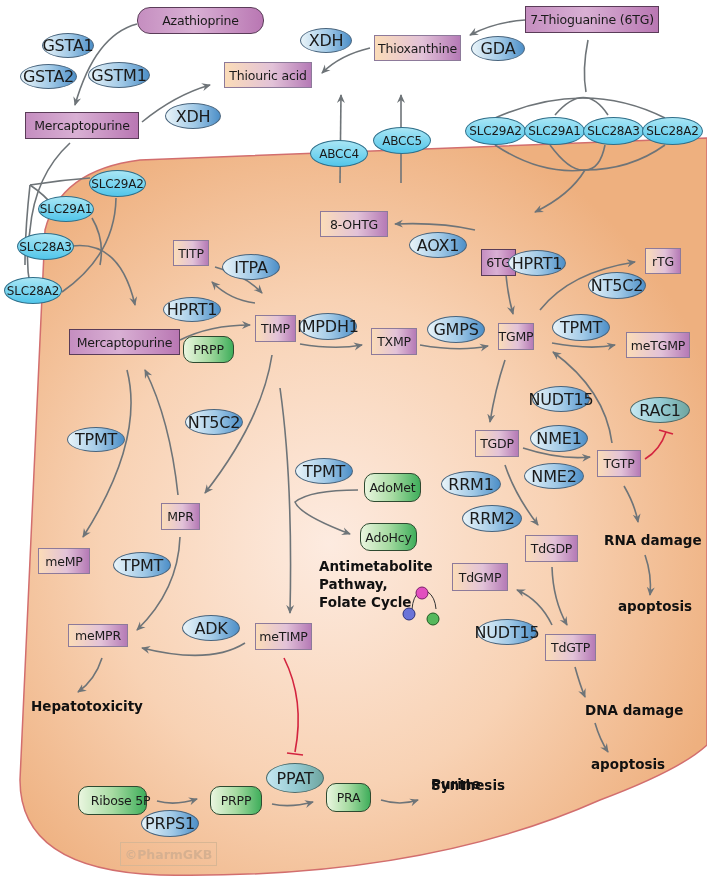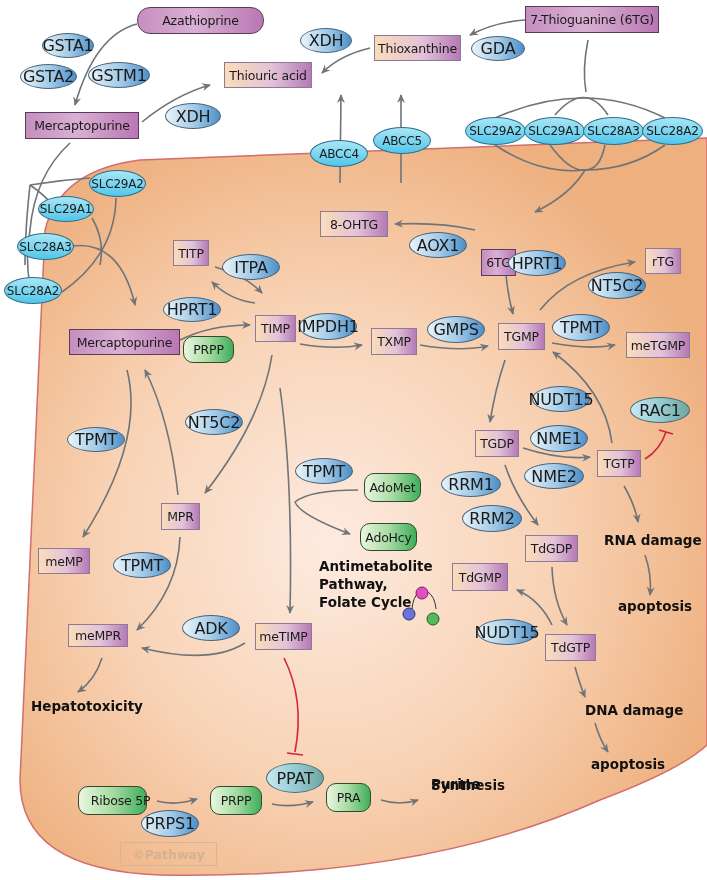--- a/index.html
+++ b/index.html
@@ -138,21 +138,21 @@
 <div class="node drug" style="left:525px;top:6px;width:134px;height:27px;">7-Thioguanine (6TG)</div>
 <div class="node drug" style="left:69px;top:329px;width:111px;height:26px;">Mercaptopurine</div>
 <div class="node drug" style="left:481px;top:217px;width:35px;height:27px;margin-top:32px;">6TG</div>
 
 <div class="node metab" style="left:224px;top:62px;width:88px;height:26px;">Thiouric acid</div>
 <div class="node metab" style="left:374px;top:35px;width:87px;height:26px;">Thioxanthine</div>
 <div class="node metab" style="left:320px;top:211px;width:68px;height:26px;">8-OHTG</div>
 <div class="node metab" style="left:173px;top:240px;width:36px;height:26px;">TITP</div>
 <div class="node metab" style="left:255px;top:315px;width:41px;height:27px;">TIMP</div>
 <div class="node metab" style="left:371px;top:328px;width:46px;height:27px;">TXMP</div>
-<div class="node metab" style="left:498px;top:323px;width:47px;height:27px;">TGMP</div>
+<div class="node metab" style="left:498px;top:323px;width:36px;height:27px;">TGMP</div>
 <div class="node metab" style="left:645px;top:248px;width:36px;height:26px;">rTG</div>
 <div class="node metab" style="left:626px;top:332px;width:64px;height:26px;">meTGMP</div>
 <div class="node metab" style="left:475px;top:430px;width:44px;height:27px;">TGDP</div>
 <div class="node metab" style="left:597px;top:450px;width:44px;height:27px;">TGTP</div>
 <div class="node metab" style="left:525px;top:535px;width:53px;height:27px;">TdGDP</div>
 <div class="node metab" style="left:452px;top:563px;width:56px;height:28px;">TdGMP</div>
 <div class="node metab" style="left:545px;top:634px;width:51px;height:27px;">TdGTP</div>
 <div class="node metab" style="left:161px;top:503px;width:39px;height:27px;">MPR</div>
 <div class="node metab" style="left:38px;top:548px;width:52px;height:26px;">meMP</div>
 <div class="node metab" style="left:68px;top:624px;width:60px;height:23px;">meMPR</div>
@@ -209,13 +209,13 @@
 <div class="label" style="left:618px;top:597px;">apoptosis</div>
 <div class="label" style="left:561px;top:701px;margin-left:24px;">DNA damage</div>
 <div class="label" style="left:591px;top:755px;">apoptosis</div>
 <div class="label" style="left:31px;top:697px;">Hepatotoxicity</div>
 <div class="label" style="left:319px;top:557px;text-align:center;">Antimetabolite</div>
 <div class="label" style="left:319px;top:575px;">Pathway,</div>
 <div class="label" style="left:319px;top:593px;">Folate Cycle</div>
 <div class="label" style="left:431px;top:775px;">Purine</div>
 <div class="label" style="left:431px;top:776px;">Synthesis</div>
 
-<div class="wm">©Pathway</div>
+<div class="wm">©PharmGKB</div>
 
 </body></html>

